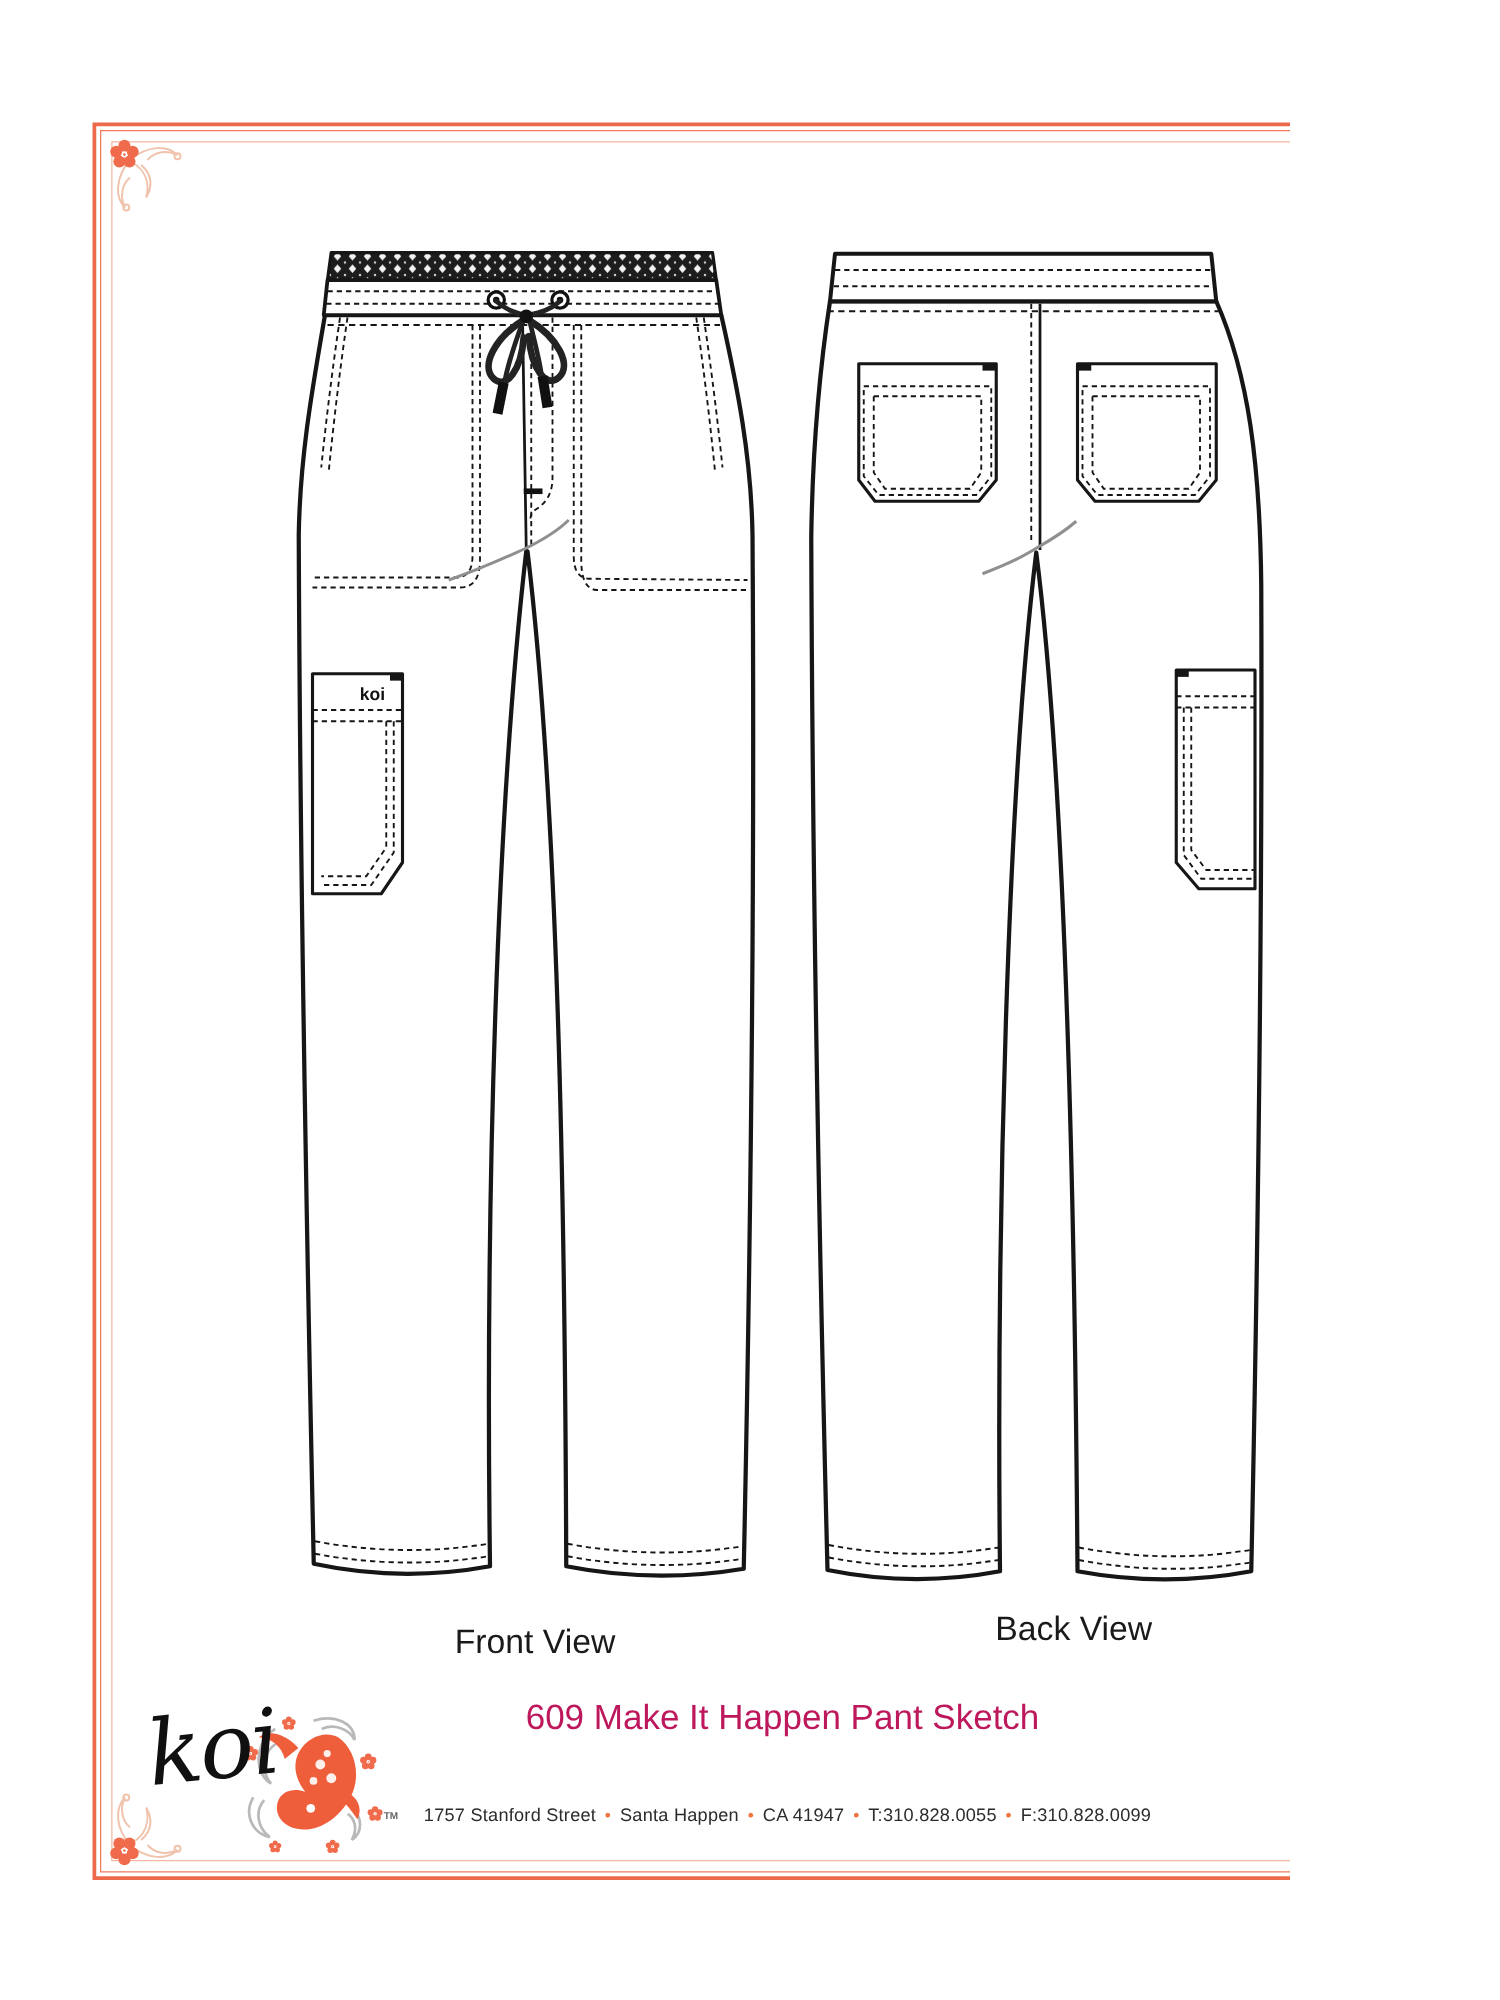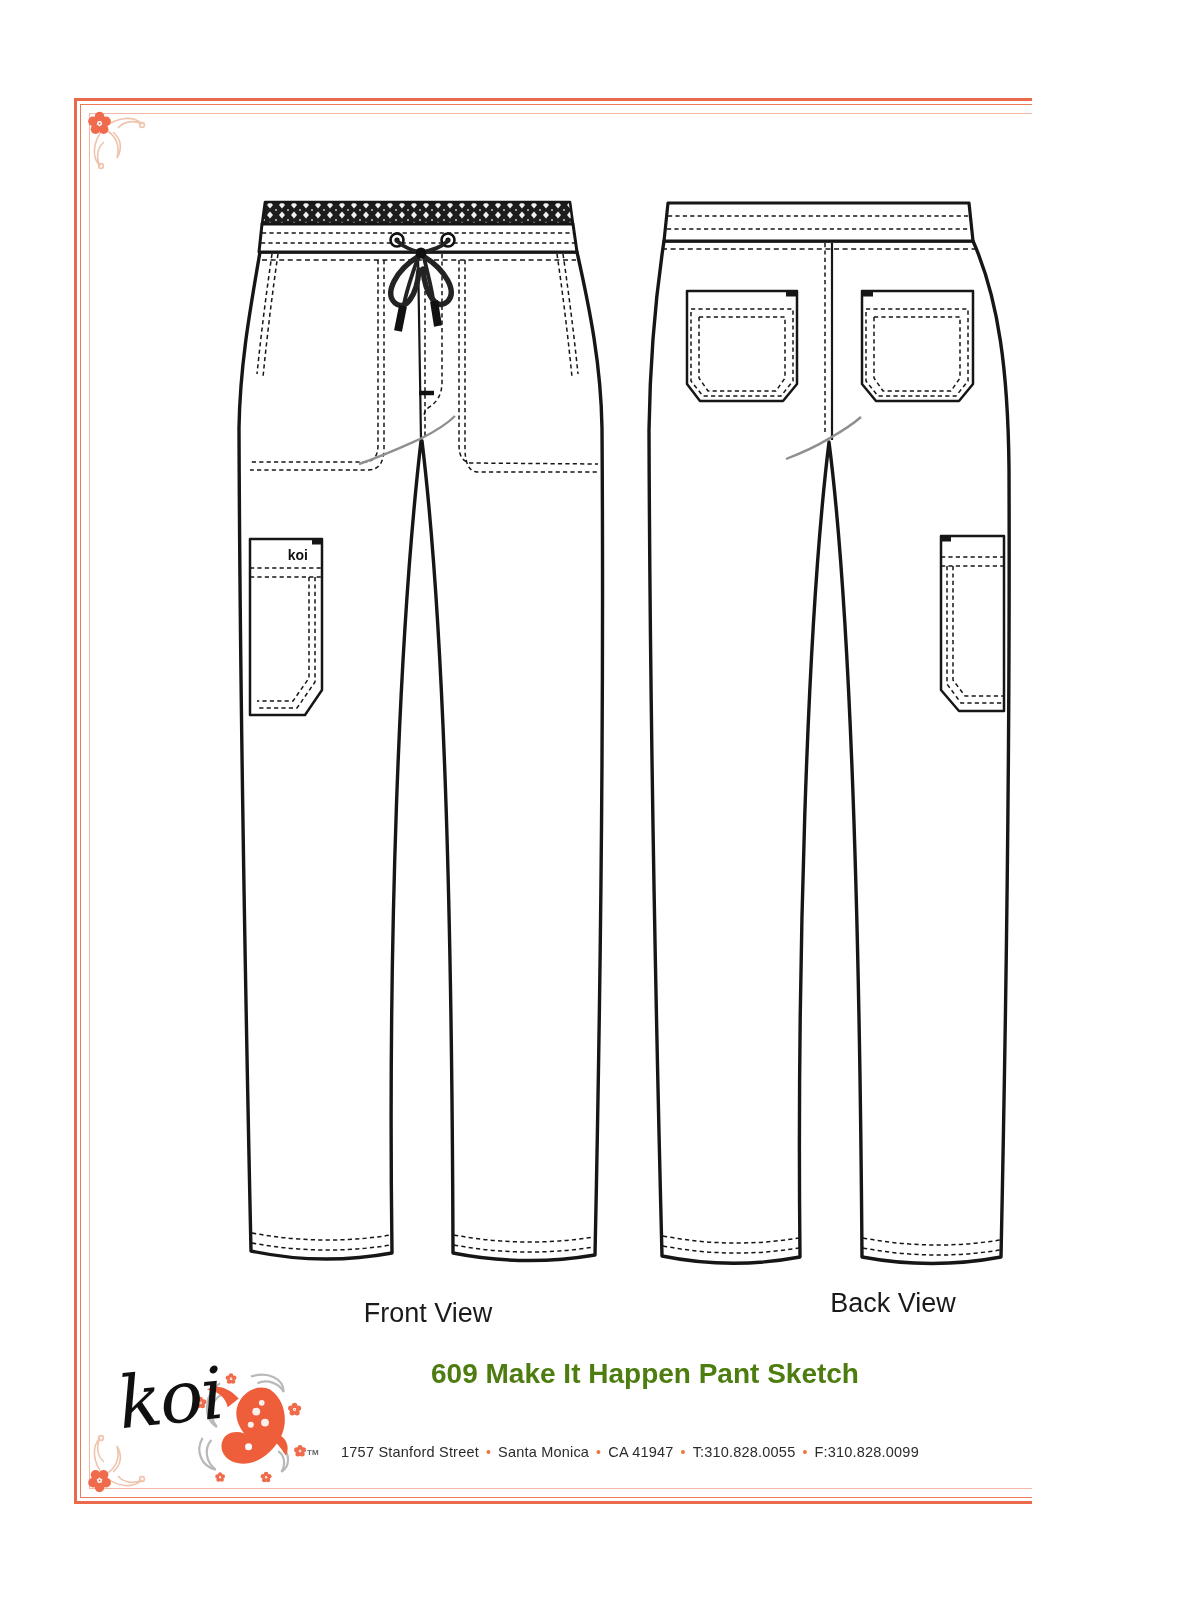--- a/index.html
+++ b/index.html
@@ -24,22 +24,22 @@
   .dash{fill:none;stroke:#161616;stroke-width:1.7;stroke-dasharray:5 3.6;}
   .dashf{fill:none;stroke:#161616;stroke-width:1.5;stroke-dasharray:4.2 3.2;}
   .grayln{fill:none;stroke:#8f8f8f;stroke-width:2.4;}
   .cord{fill:none;stroke:#232323;stroke-width:5.4;stroke-linecap:round;}
   .cord2{fill:none;stroke:#232323;stroke-width:3.8;stroke-linecap:round;}
   .aglet{stroke:#111111;stroke-width:8;stroke-linecap:butt;}
   .tab{fill:#161616;}
   .pocket-logo{font-family:"Liberation Sans",sans-serif;font-weight:bold;font-size:14px;fill:#111;}
   
   .view-label{position:absolute;transform:translateX(-50%);font-size:27px;color:#1a1a1a;white-space:nowrap;}
-  .doc-title{position:absolute;left:645px;top:1358px;transform:translateX(-50%);
-             font-size:28px;color:#4d7c0f;white-space:nowrap;font-weight:bold;}
+  .doc-title{position:absolute;left:626px;top:1358px;transform:translateX(-50%);
+             font-size:28px;color:#be185d;white-space:nowrap;}
   .address{position:absolute;left:630px;top:1444px;transform:translateX(-50%);
            font-size:14.5px;color:#2b2b2b;white-space:nowrap;letter-spacing:.2px;}
   .address .sep{color:#f0763f;margin:0 7px;font-size:14px;}
   
   .logo{position:absolute;left:100px;top:1360px;width:230px;height:130px;}
   .logo-art{position:absolute;left:85px;top:10px;width:125px;height:115px;}
   .koi-script{position:absolute;left:18px;top:2px;font-family:"DejaVu Serif",serif;
               font-style:italic;font-size:72px;line-height:1;color:#101010;
               transform:rotate(-6deg);letter-spacing:-2px;}
   .tm{position:absolute;left:207px;top:88px;font-size:8px;color:#666;font-weight:bold;}
@@ -206,21 +206,21 @@
       <path class="grayln" d="M786,459 C812,449 820,444 830,438 C844,430 853,424 861,417"></path>
 
       <path class="dashf" d="M663,1236 Q731,1249 799,1238"></path>
       <path class="dashf" d="M663,1246 Q731,1259 799,1248"></path>
       <path class="dashf" d="M863,1238 Q932,1251 1000,1240"></path>
       <path class="dashf" d="M863,1248 Q932,1261 1000,1250"></path>
     </g>
   </svg>
 
   <div class="view-label" style="left:428px;top:1298px">Front View</div>
-  <div class="view-label" style="left:893px;top:1288px">Back View</div>
+  <div class="view-label" style="left:859px;top:1288px">Back View</div>
   <div class="doc-title">609 Make It Happen Pant Sketch</div>
 
   <div class="logo">
     <svg class="logo-art" viewBox="0 0 110 105">
       <g stroke="#b9b9b9" fill="none" stroke-width="2">
         <path d="M30,12 C15,22 14,44 27,52 C19,42 21,28 32,22"></path>
         <path d="M58,6 C74,1 88,8 88,20 C84,12 73,8 64,12"></path>
         <path d="M14,62 C7,74 13,88 26,91 C17,84 15,72 22,64"></path>
         <path d="M86,70 C94,76 94,88 86,93 C90,86 89,78 83,74"></path>
       </g>
@@ -245,16 +245,16 @@
         <use href="#flw" transform="translate(103,74) scale(0.55)"></use>
         <use href="#flw" transform="translate(72,98) scale(0.5)"></use>
         <use href="#flw" transform="translate(30,98) scale(0.45)"></use>
       </g>
     </svg>
     <span class="koi-script">koi</span>
     <span class="tm">TM</span>
   </div>
 
   <div class="address">
-    <span>1757 Stanford Street</span><span class="sep">•</span><span>Santa Monica</span><span class="sep">•</span><span>CA 41947</span><span class="sep">•</span><span>T:310.828.0055</span><span class="sep">•</span><span>F:310.828.0099</span>
+    <span>1757 Stanford Street</span><span class="sep">•</span><span>Santa Happen</span><span class="sep">•</span><span>CA 41947</span><span class="sep">•</span><span>T:310.828.0055</span><span class="sep">•</span><span>F:310.828.0099</span>
   </div>
 
 </div>
 
 </body></html>

